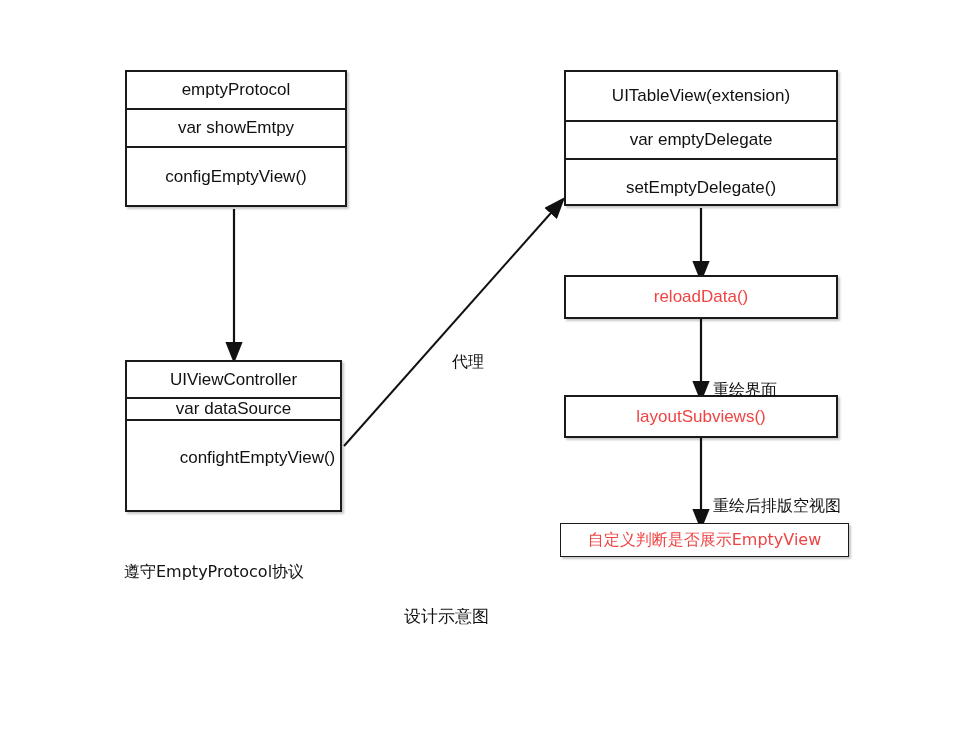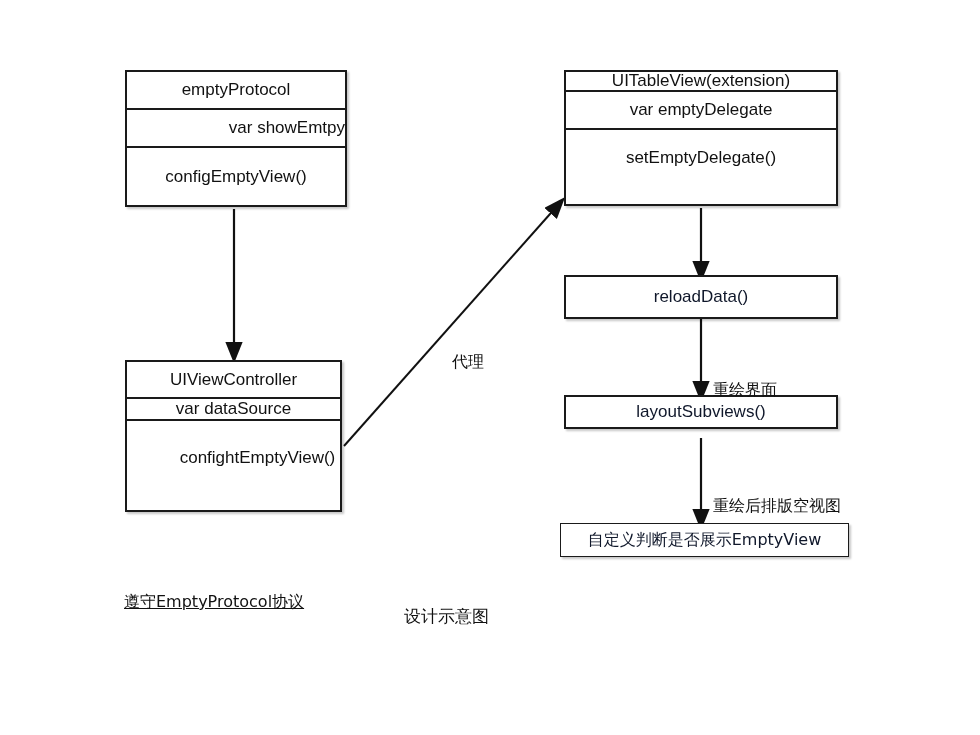--- a/index.html
+++ b/index.html
@@ -40,21 +40,21 @@
   
   .sbox {
     position: absolute;
     box-sizing: border-box;
     background: #ffffff;
     border: 2px solid #1a1a1a;
     box-shadow: 2px 2px 2px rgba(0,0,0,0.22);
     display: flex;
     align-items: center;
     justify-content: center;
-    color: #0f172a;
+    color: #ef4444;
     font-size: 17px;
     white-space: nowrap;
   }
   .sbox.thin {
     border-width: 1.5px;
   }
 
   
   .label {
     position: absolute;
@@ -108,59 +108,59 @@
 
     <line x1="701" y1="319" x2="701" y2="392" stroke="#111111" stroke-width="2.2" marker-end="url(#ah)"></line>
 
     <line x1="701" y1="438" x2="701" y2="520" stroke="#111111" stroke-width="2.2" marker-end="url(#ah)"></line>
   </svg>
 
   <div class="node" style="left:125px; top:70px; width:222px; height:137px;">
     <div class="row sep" style="height:38px;">
       <span>emptyProtocol</span>
     </div>
-    <div class="row sep" style="height:38px;justify-content:flex-end;">
+    <div class="row sep" style="height:38px;">
       <span>var showEmtpy</span>
     </div>
     <div class="row" style="height:57px;">
       <span>configEmptyView()</span>
     </div>
   </div>
 
   <div class="node" style="left:125px; top:360px; width:217px; height:152px;">
     <div class="row sep" style="height:37px;">
       <span>UIViewController</span>
     </div>
     <div class="row sep" style="height:22px;">
       <span>var dataSource</span>
     </div>
     <div class="row" style="height:73px;padding-left:48px;">
       <span>confightEmptyView()</span>
     </div>
   </div>
 
-  <div class="label cjk" style="left:124px; top:559px;text-decoration:underline;">遵守EmptyProtocol协议</div>
+  <div class="label cjk" style="left:124px; top:529px;">遵守EmptyProtocol协议</div>
 
   <div class="node" style="left:564px; top:70px; width:274px; height:136px;">
-    <div class="row sep" style="height:20px;">
+    <div class="row sep" style="height:50px;">
       <span>UITableView(extension)</span>
     </div>
     <div class="row sep" style="height:38px;">
       <span>var emptyDelegate</span>
     </div>
     <div class="row" style="height:56px;text-align:center;">
       <span>setEmptyDelegate()</span>
     </div>
   </div>
 
   <div class="sbox" style="left:564px; top:275px; width:274px; height:44px;">
     <span>reloadData()</span>
   </div>
 
-  <div class="sbox" style="left:564px; top:395px; width:274px; height:34px;">
+  <div class="sbox" style="left:564px; top:395px; width:274px; height:43px;">
     <span>layoutSubviews()</span>
   </div>
 
   <div class="sbox thin" style="left:560px; top:523px; width:289px; height:34px;
               font-family:'DejaVu Sans','Liberation Sans',sans-serif; font-size:16px;">
     <span>自定义判断是否展示EmptyView</span>
   </div>
 
   <div class="label cjk" style="left:452px; top:319px;">代理</div>
 

